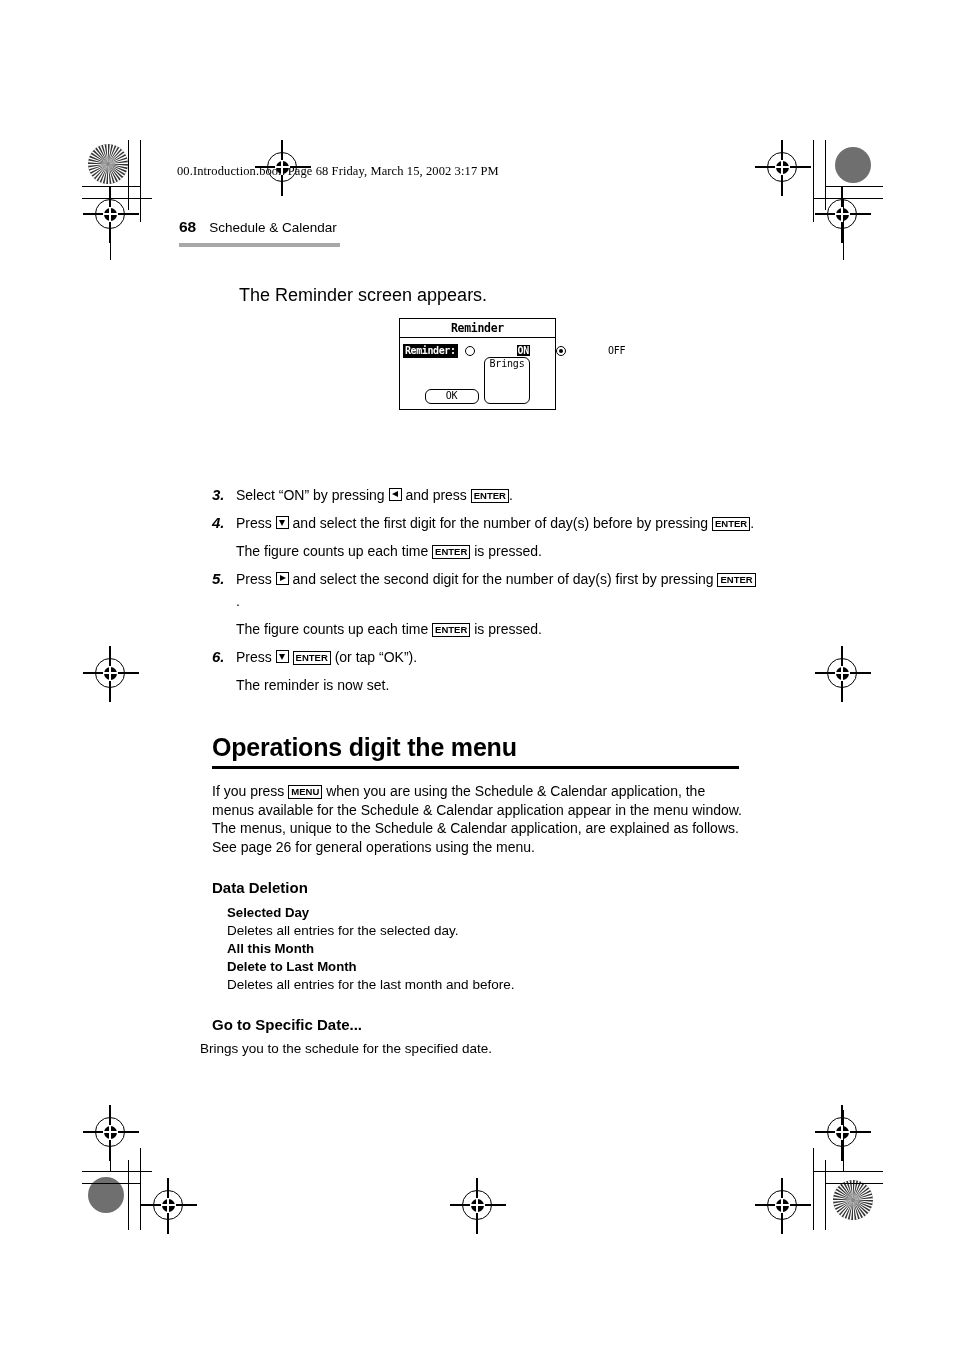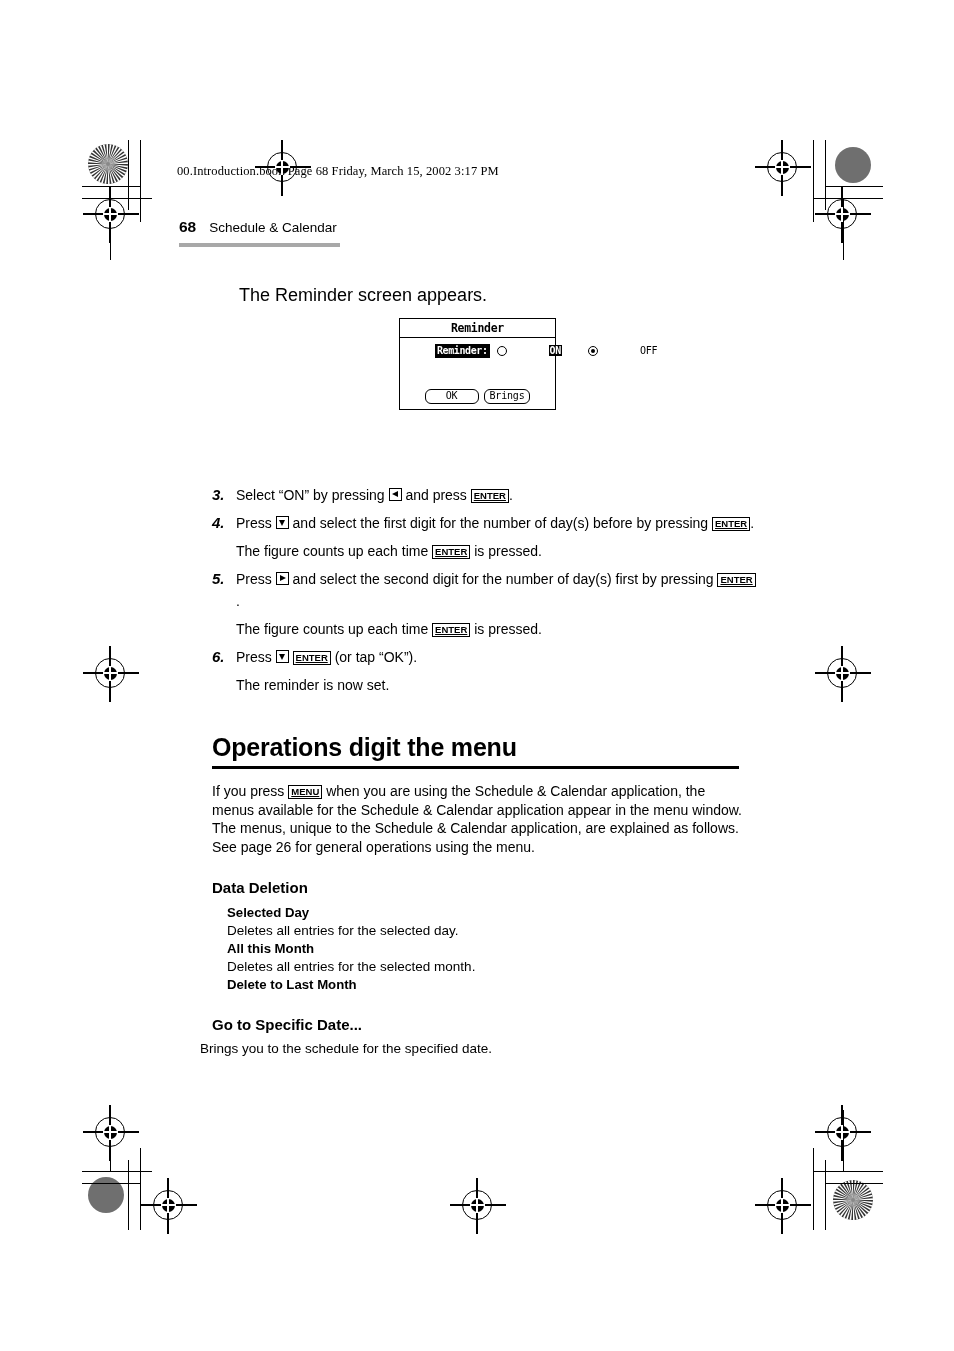--- a/index.html
+++ b/index.html
@@ -139,21 +139,20 @@
     align-items: center;
   }
   .field-label {
     background: #000;
     color: #fff;
     font-size: 10px;
     font-weight: bold;
     padding: 1px 2px 1.5px 2px;
     letter-spacing: -0.4px;
     white-space: nowrap;
-    margin-left: 32px;
   }
   .radio-group { display: flex; align-items: center; gap: 38px; }
   .radio-group.first { margin-left: 7px; }
   .radio-group.second { margin-left: 26px; }
   .radio {
     width: 10px; height: 10px;
     border-radius: 50%;
     border: 1.4px solid #000;
     box-sizing: border-box;
     position: relative;
@@ -190,21 +189,21 @@
   }
   .dev-btn {
     border: 1.3px solid #000;
     border-radius: 6px;
     font-size: 10px;
     letter-spacing: -0.2px;
     padding: 0px 5px 1px 5px;
     line-height: 12px;
     background: #fff;
   }
-  .dev-btn.ok { min-width: 42px; text-align: center; }
+  .dev-btn.ok { min-width: 42px; text-align: center; margin-top: 32px; }
 
   
   .steps { position: absolute; left: 212px; top: 484px; width: 545px; }
   .step {
     position: relative;
     display: flex;
     margin-bottom: 6px;
   }
   .step-num {
     width: 24px;
@@ -229,21 +228,20 @@
     display: inline-block;
     border: 1.3px solid #000;
     font-family: "Liberation Sans", sans-serif;
     font-size: 9.5px;
     font-weight: bold;
     line-height: 11px;
     padding: 0.5px 2px;
     vertical-align: 1px;
     letter-spacing: 0px;
     white-space: nowrap;
-    text-decoration: underline;
   }
   .keyarrow {
     display: inline-block;
     border: 1.3px solid #000;
     width: 11px; height: 11px;
     vertical-align: -1px;
     position: relative;
   }
   .keyarrow::after {
     content: "";
@@ -510,18 +508,18 @@
 
 <div class="para">
   <span>If you press </span><span class="key">MENU</span><span> when you are using the Schedule &amp; Calendar application, the menus available for the Schedule &amp; Calendar application appear in the menu window. The menus, unique to the Schedule &amp; Calendar application, are explained as follows. See page 26 for general operations using the menu.</span>
 </div>
 
 <div class="subhead" style="left:212px; top:879px;">Data Deletion</div>
 <div class="deletion-block">
     <div class="item-title">Selected Day</div>
     <div class="item-desc">Deletes all entries for the selected day.</div>
     <div class="item-title">All this Month</div>
-    <div class="item-desc">Deletes all entries for the selected month.</div>
     <div class="item-title">Delete to Last Month</div>
+    <div class="item-desc">Deletes all entries for the last month and before.</div>
   </div>
 
 <div class="subhead" style="left:212px; top:1016px;">Go to Specific Date...</div>
 <div class="goto-desc">Brings you to the schedule for the specified date.</div>
 
 </body></html>

